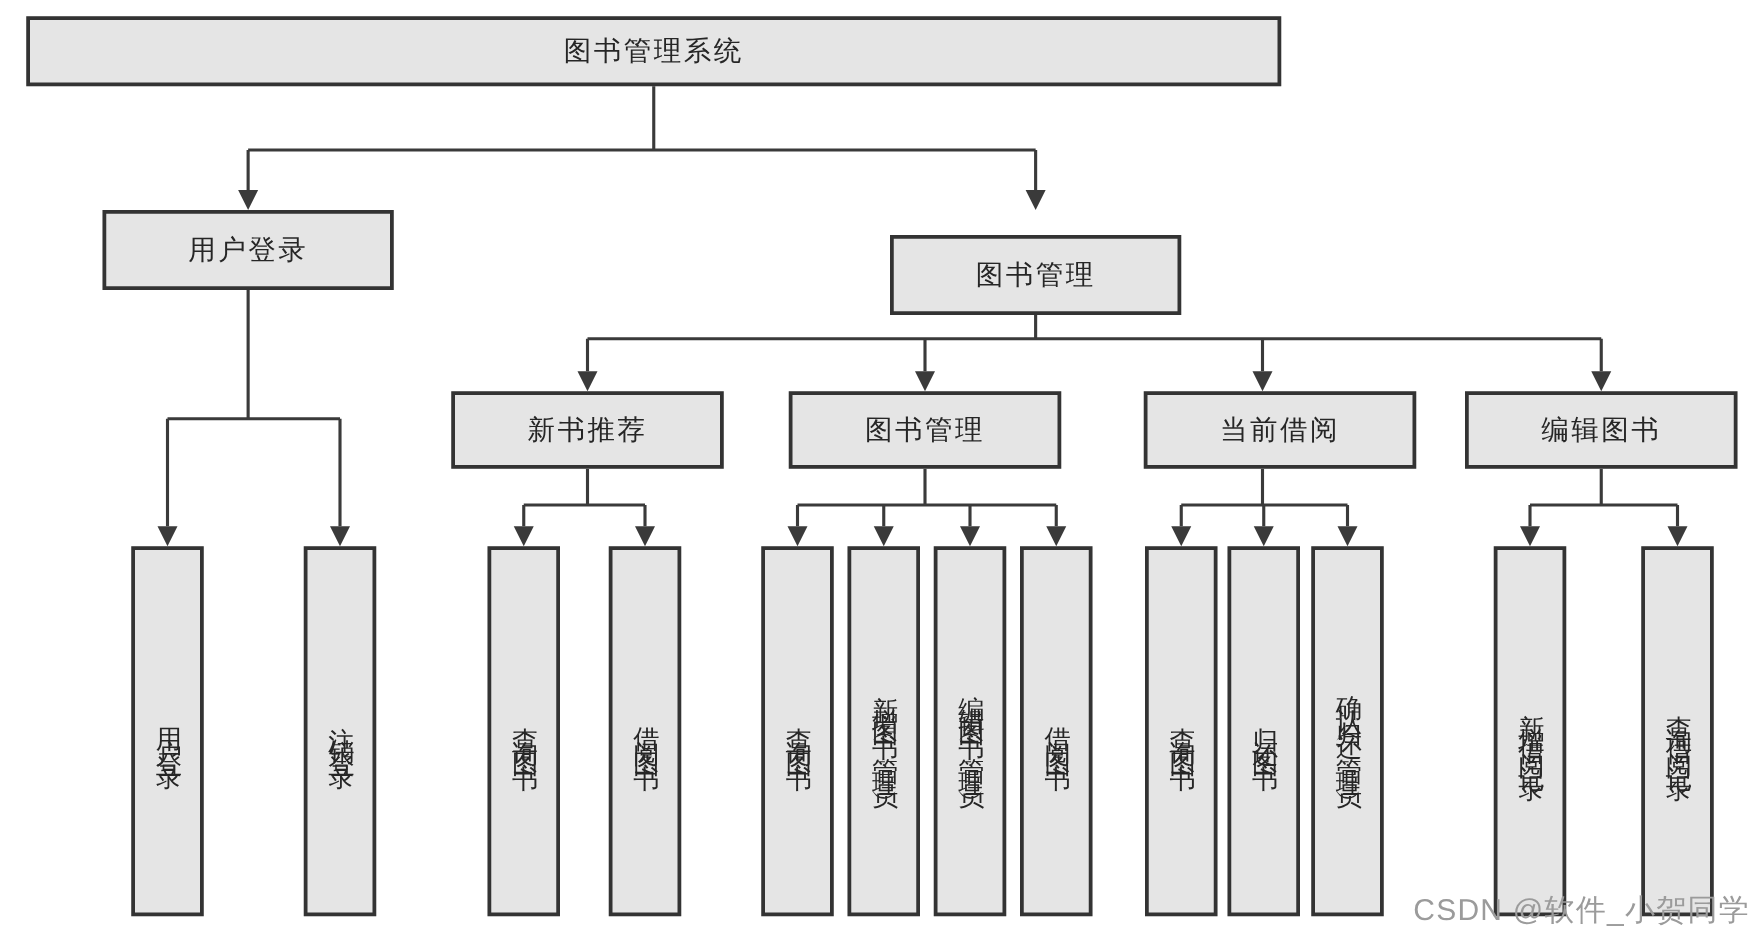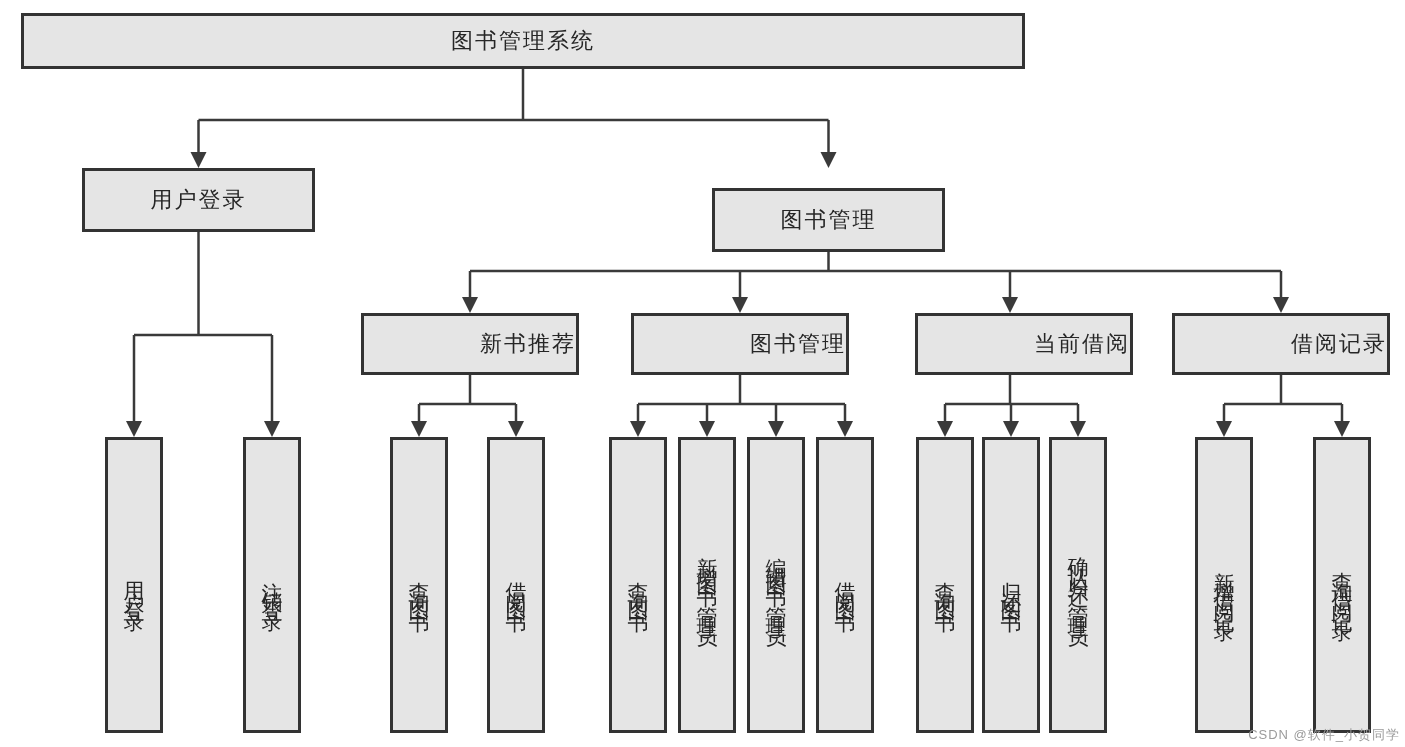--- a/index.html
+++ b/index.html
@@ -34,21 +34,21 @@
     font-size: 21px;
   }
   .vtext {
     writing-mode: vertical-rl;
     text-orientation: mixed;
     letter-spacing: 10px;
     white-space: nowrap;
   }
   .root   { left: 21px;  top: 13px;  width: 1004px; height: 56px; }
   .lvl2   { top: 168px; height: 64px; width: 233px; }
-  .lvl3   { top: 313px; height: 62px; width: 218px; justify-content: flex-end; }
+  .lvl3   { top: 313px; height: 62px; width: 218px; }
   .leaf   { top: 437px; height: 296px; width: 58px; }
   #n-user-login { left: 82px; }
   #n-book-mgmt  { left: 712px; margin-top: 20px; }
   #n-newbook  { left: 361px; }
   #n-borrow   { left: 631px; }
   #n-current  { left: 901px; margin-left: 14px; }
   #n-record   { left: 1172px; }
   #lf-login     { left: 105px; }
   #lf-logout    { left: 243px; }
   #lf-nb-query  { left: 390px; }
@@ -59,21 +59,21 @@
   #lf-bw-borrow { left: 816px; }
   #lf-cu-query  { left: 916px; }
   #lf-cu-return { left: 982px; }
   #lf-cu-confirm{ left: 1049px; }
   #lf-rc-add    { left: 1195px; }
   #lf-rc-query  { left: 1313px; }
   #watermark {
     position: absolute;
     right: 5px;
     bottom: 3px;
-    font-size: 13px;
+    font-size: 24px;
     color: #9b9b9b;
     letter-spacing: 1px;
     z-index: 3;
     margin-top: 20px;
   }
   .cline { stroke: #3a3a3a; stroke-width: 2.5; fill: none; }
   .ahead { fill: #3a3a3a; stroke: none; }
 </style>
 </head>
 <body>
@@ -170,21 +170,21 @@
   <div class="node lvl3" id="n-newbook">
     <span>新书推荐</span>
   </div>
   <div class="node lvl3" id="n-borrow">
     <span>图书管理</span>
   </div>
   <div class="node lvl3" id="n-current">
     <span>当前借阅</span>
   </div>
   <div class="node lvl3" id="n-record">
-    <span>借阅记录</span>
+    <span>编辑图书</span>
   </div>
 
   <div class="node leaf" id="lf-login">
     <span class="vtext">用户登录</span>
   </div>
   <div class="node leaf" id="lf-logout">
     <span class="vtext">注销登录</span>
   </div>
 
   <div class="node leaf" id="lf-nb-query">

